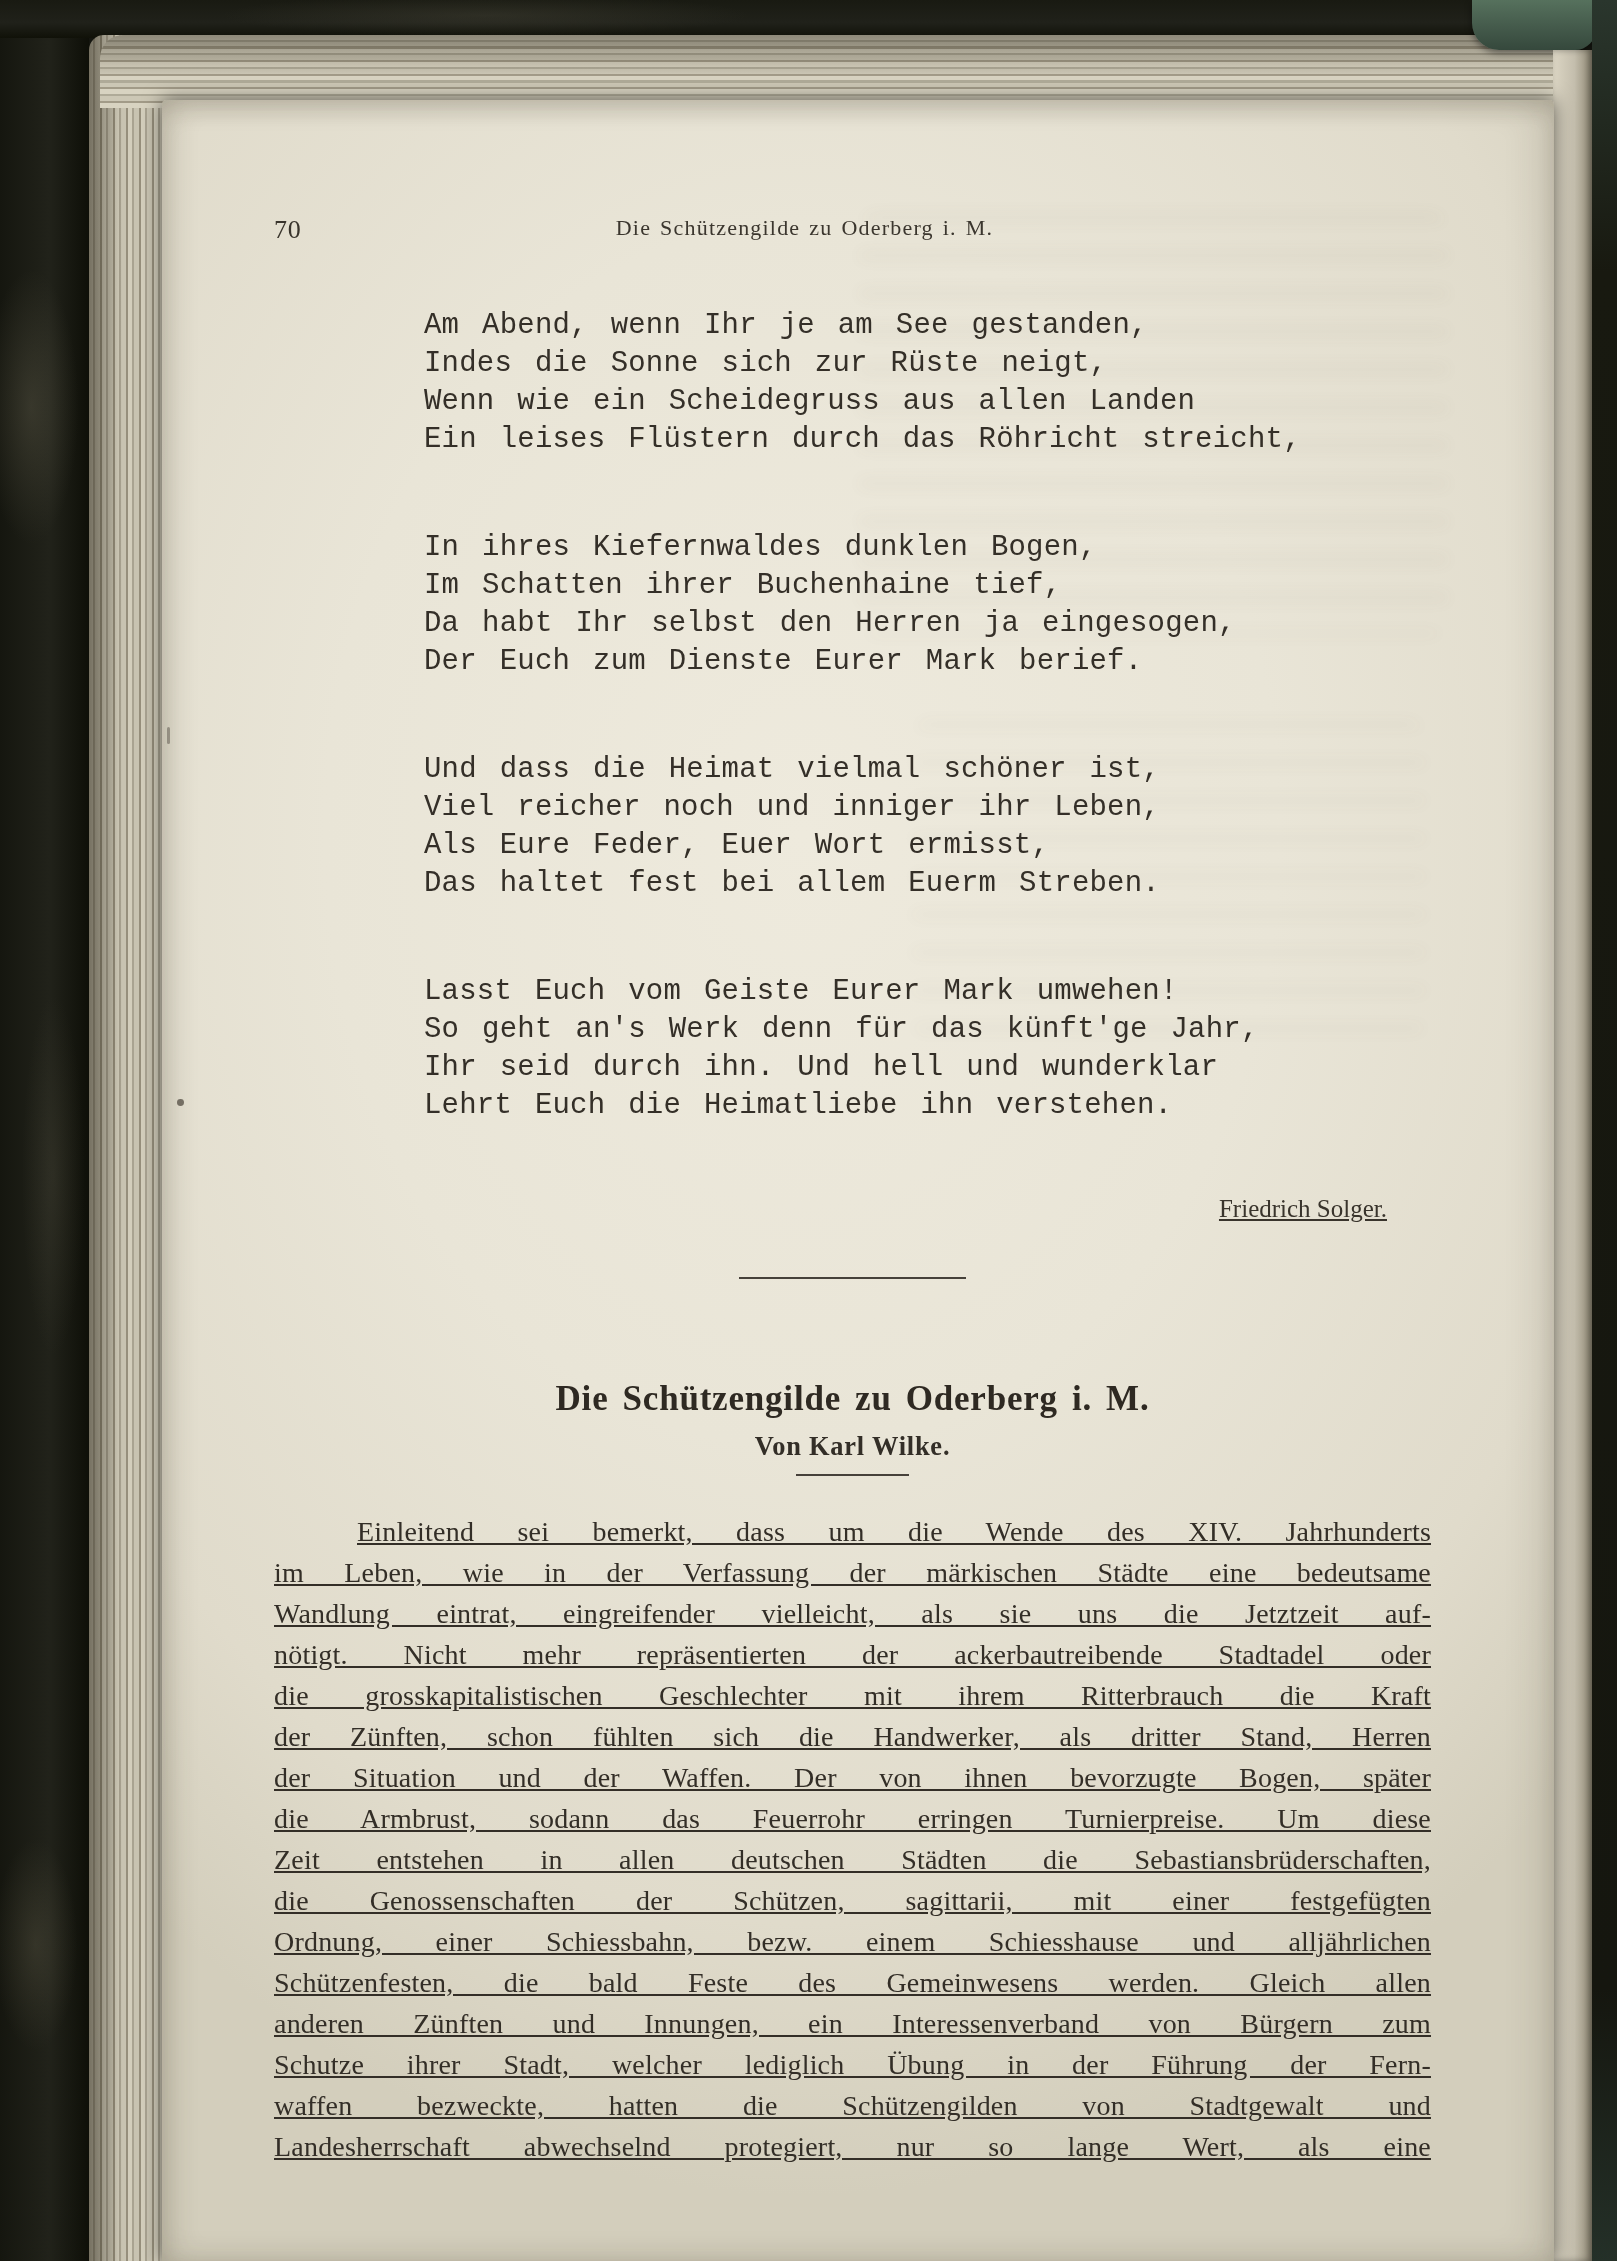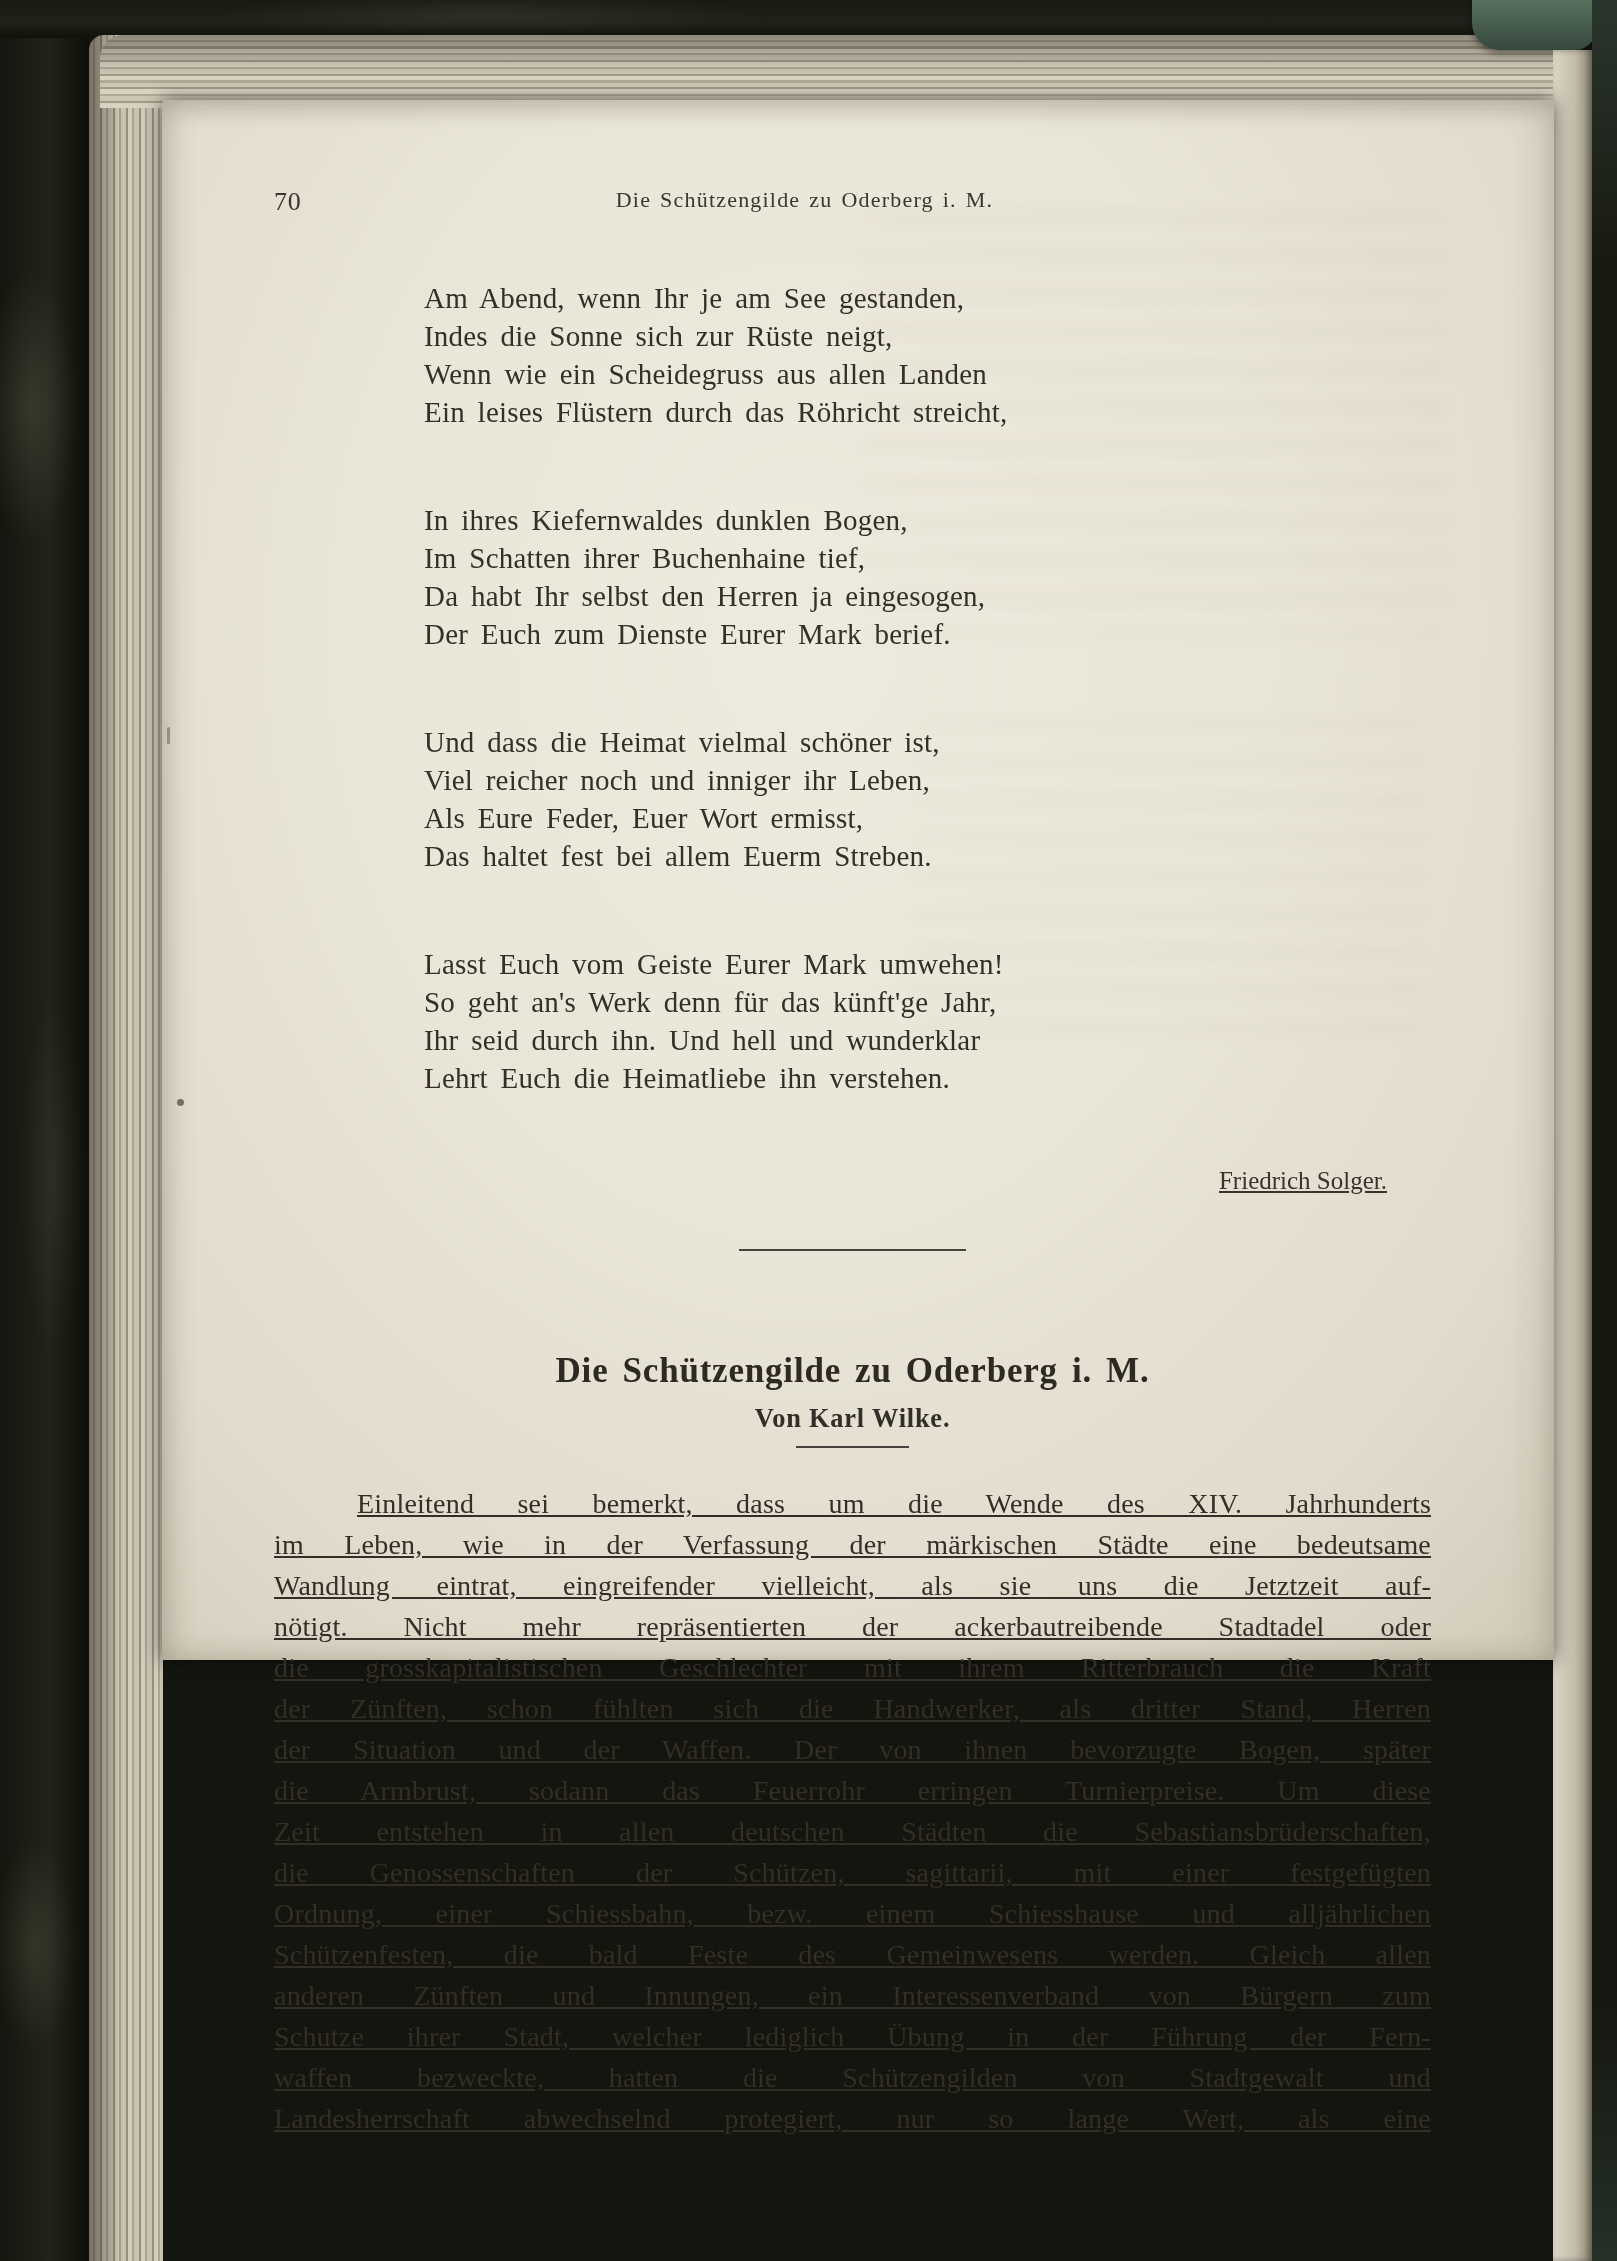--- a/index.html
+++ b/index.html
@@ -60,30 +60,30 @@
     background: linear-gradient(90deg, #dcd6c4 0%, #c4bead 55%, #8e8773 100%);
     box-shadow: inset -3px 0 6px rgba(0,0,0,0.35);
   }
   .binding-right {
     position: absolute; left: 1592px; top: 0; width: 26px; height: 100%;
     background: linear-gradient(180deg, #2a362d 0%, #181910 12%, #15160f 88%, #243028 100%);
   }
 
   
   .page {
-    position: absolute; left: 162px; top: 100px; width: 1392px; height: 1560px;
+    position: absolute; left: 162px; top: 100px; width: 1392px; height: 2162px;
     background:
       radial-gradient(ellipse 1058px 1360px at 46% 34%, #eeeadd 0%, #e9e5d7 45%, #e0dbcb 80%, #d3cebc 100%);
     border-radius: 4.5px 4.5px 0 0;
     box-shadow:
       inset 12px 0 27px rgba(60,50,30,0.14),
       inset -16.6px 0 35px rgba(60,50,30,0.12),
       inset 0 10.6px 19.6px rgba(60,50,30,0.10),
       0 0 19.6px rgba(0,0,0,0.55);
-    padding: 87px 123px 0 112px;
+    padding: 115px 123px 0 112px;
     box-sizing: border-box;
     color: #332e27;
   }
 
   
   .bleed {
     position: absolute; pointer-events: none;
     background: repeating-linear-gradient(180deg, rgba(90,78,58,0.5) 0 9px, transparent 9px 38px);
     filter: blur(7.6px);
     opacity: 0.10;
@@ -111,21 +111,21 @@
   }
   .running-header {
     display: inline-block;
     transform: translateX(-48px);
     font-size: 22px; letter-spacing: 1.2px; color: #3b362e;
     word-spacing: 2.3px;
   }
 
   
   .poem { margin-top: 62px; margin-left: 150px; }
-  .stanza { margin-bottom: 70px; }
+  .stanza { margin-bottom: 70px; font-family: Liberation Mono, monospace; }
   .poem-line {
     font-size: 29px; line-height: 38px;
     word-spacing: 5.3px; letter-spacing: 0.2px;
     color: #342f28;
   }
   .attribution {
     margin-top: 26px; margin-right: 44px;
     text-align: right;
     font-size: 25px; color: #39342c; text-decoration: underline;
   }

